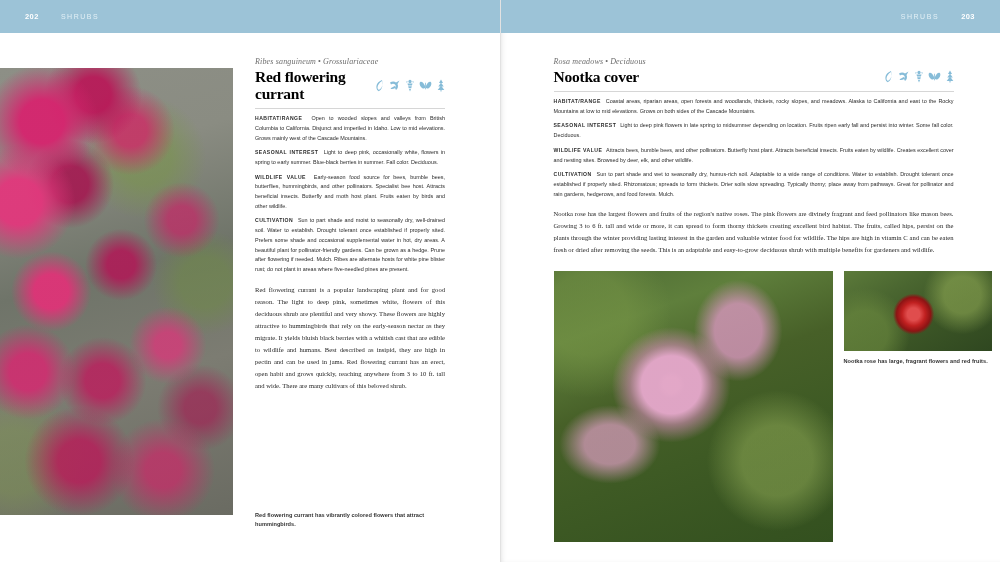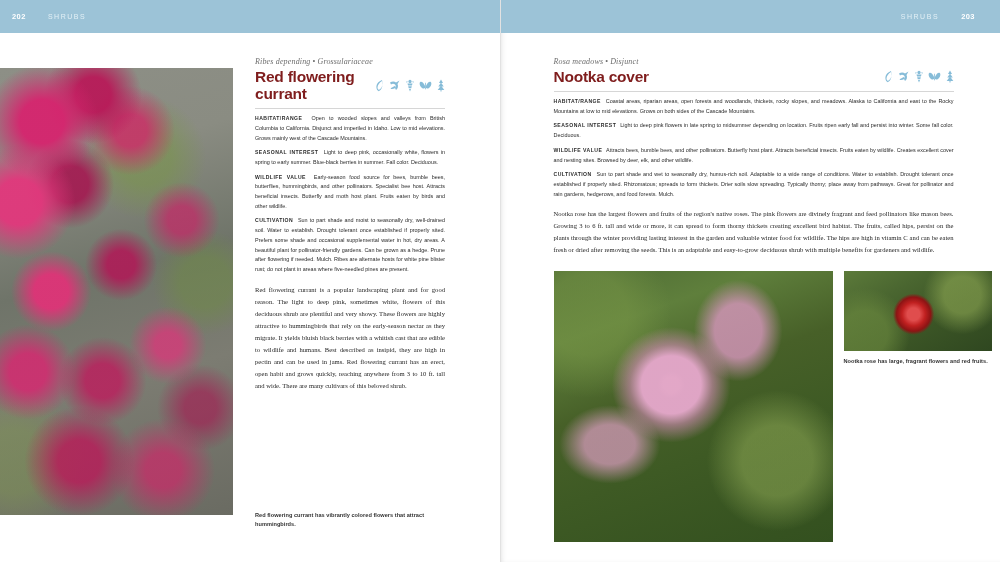--- a/index.html
+++ b/index.html
@@ -42,21 +42,21 @@
   }
   .band-inner {
     position: absolute;
     top: 0;
     left: 0;
     right: 0;
     height: 33px;
     display: flex;
     align-items: center;
   }
-  .band-inner.left { padding-left: 12px; }
+  .band-inner.left { padding-left: 25px; }
   .band-inner.right { padding-right: 25px; justify-content: flex-end; padding-left: 40px; }
   .folio {
     font-family: "Liberation Sans", sans-serif;
     font-size: 7.5px;
     font-weight: bold;
     letter-spacing: 0.06em;
     color: #ffffff;
   }
   .runhead {
     font-family: "Liberation Sans", sans-serif;
@@ -118,24 +118,24 @@
     font-style: normal;
     padding: 0 2px;
   }
   .title-row {
     display: flex;
     align-items: center;
     justify-content: space-between;
     margin-bottom: 6px;
   }
   .common-name {
-    font-family: Liberation Sans, sans-serif;
+    font-family: Liberation Serif, serif;
     font-weight: bold;
     font-size: 15.5px;
-    color: #7f1d1d;
+    color: #000000;
     letter-spacing: -0.015em;
     line-height: 1.1;
   }
   .icon-row {
     display: flex;
     align-items: flex-end;
     gap: 5px;
   }
   .icon-row svg { display: block; }
 
@@ -255,21 +255,21 @@
 
     <div class="hero-photo">
       <div class="ph-currant"></div>
     </div>
 
     <div class="photo-caption cap-left">Red flowering currant has vibrantly colored flowers that attract hummingbirds.</div>
 
     <div class="col-left">
 
       <div class="binomial">
-        <span>Ribes depending</span><span class="sep">•</span><span>Grossulariaceae</span>
+        <span>Ribes sanguineum</span><span class="sep">•</span><span>Grossulariaceae</span>
       </div>
 
       <div class="title-row">
         <div class="common-name">Red flowering currant</div>
         <div class="icon-row">
           <span>
             <svg width="9" height="13" viewBox="0 0 18 26">
                 <path d="M14 2C6 5 2 11 3 18c.4 3 2 5 4 6l1-2c-2-1-3-3-3-5 0-5 4-10 9-13z" fill="#86bcd8"></path>
                 <path d="M14 2c3 7 1 15-5 19-1 .6-2 1-3 1.3l.8 2.4C13 23 17 14 14 2z" fill="#86bcd8"></path>
               </svg>
@@ -326,21 +326,21 @@
 
     <div class="band"></div>
     <div class="band-inner right">
       <span class="runhead">SHRUBS</span>
       <span class="folio">203</span>
     </div>
 
     <div class="col-right" style="left:53px;">
 
       <div class="binomial">
-        <span>Rosa meadows</span><span class="sep">•</span><span>Disjunct</span>
+        <span>Rosa meadows</span><span class="sep">•</span><span>Deciduous</span>
       </div>
 
       <div class="title-row">
         <div class="common-name">Nootka cover</div>
         <div class="icon-row">
           <span>
             <svg width="9" height="13" viewBox="0 0 18 26">
                 <path d="M14 2C6 5 2 11 3 18c.4 3 2 5 4 6l1-2c-2-1-3-3-3-5 0-5 4-10 9-13z" fill="#86bcd8"></path>
                 <path d="M14 2c3 7 1 15-5 19-1 .6-2 1-3 1.3l.8 2.4C13 23 17 14 14 2z" fill="#86bcd8"></path>
               </svg>

